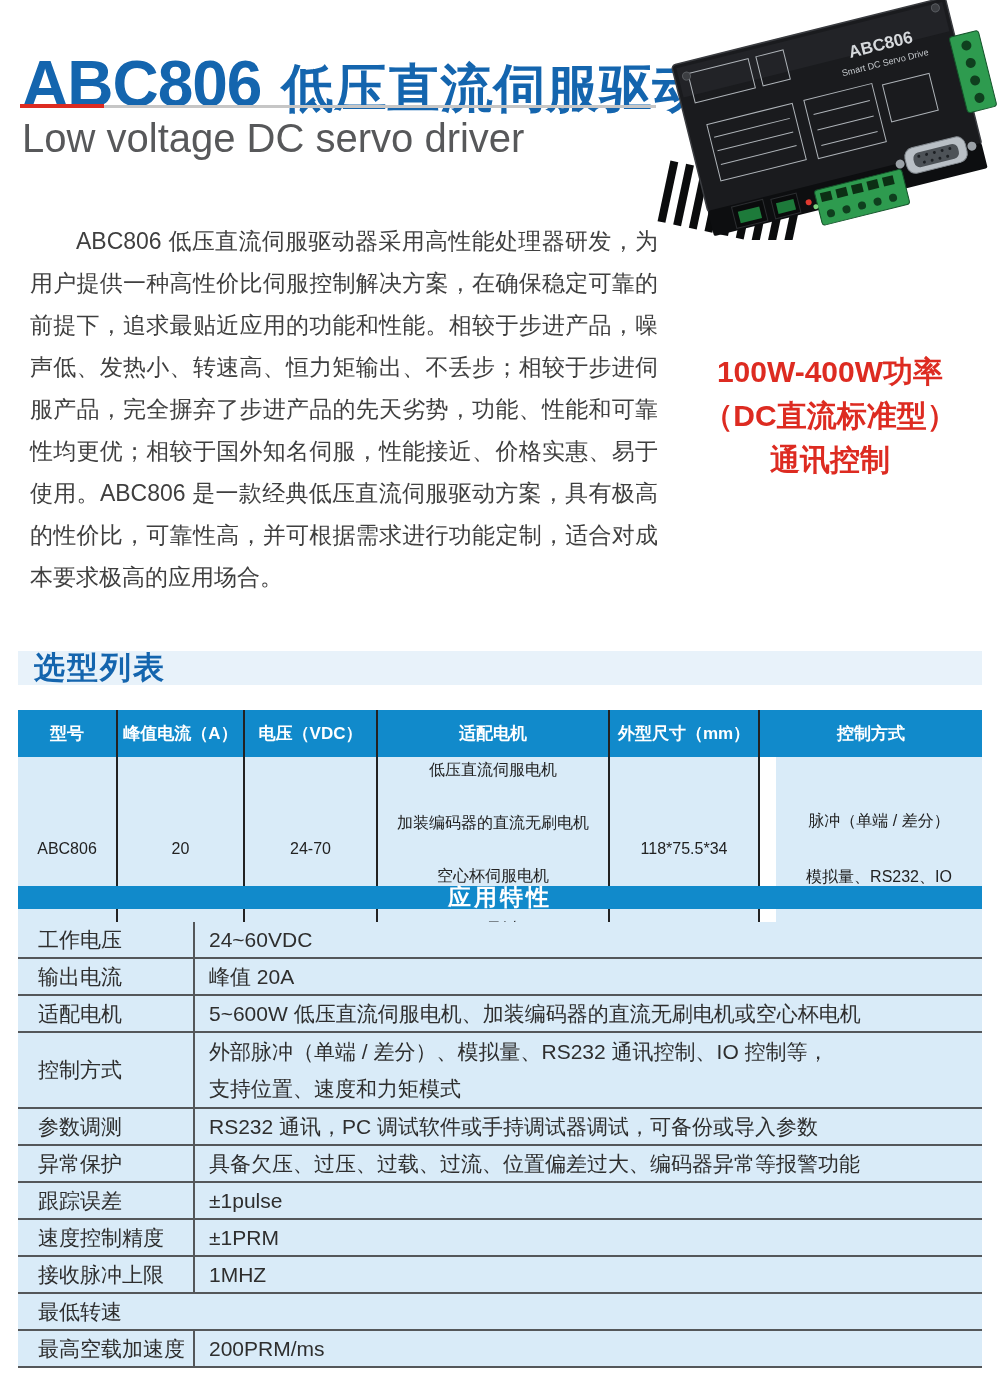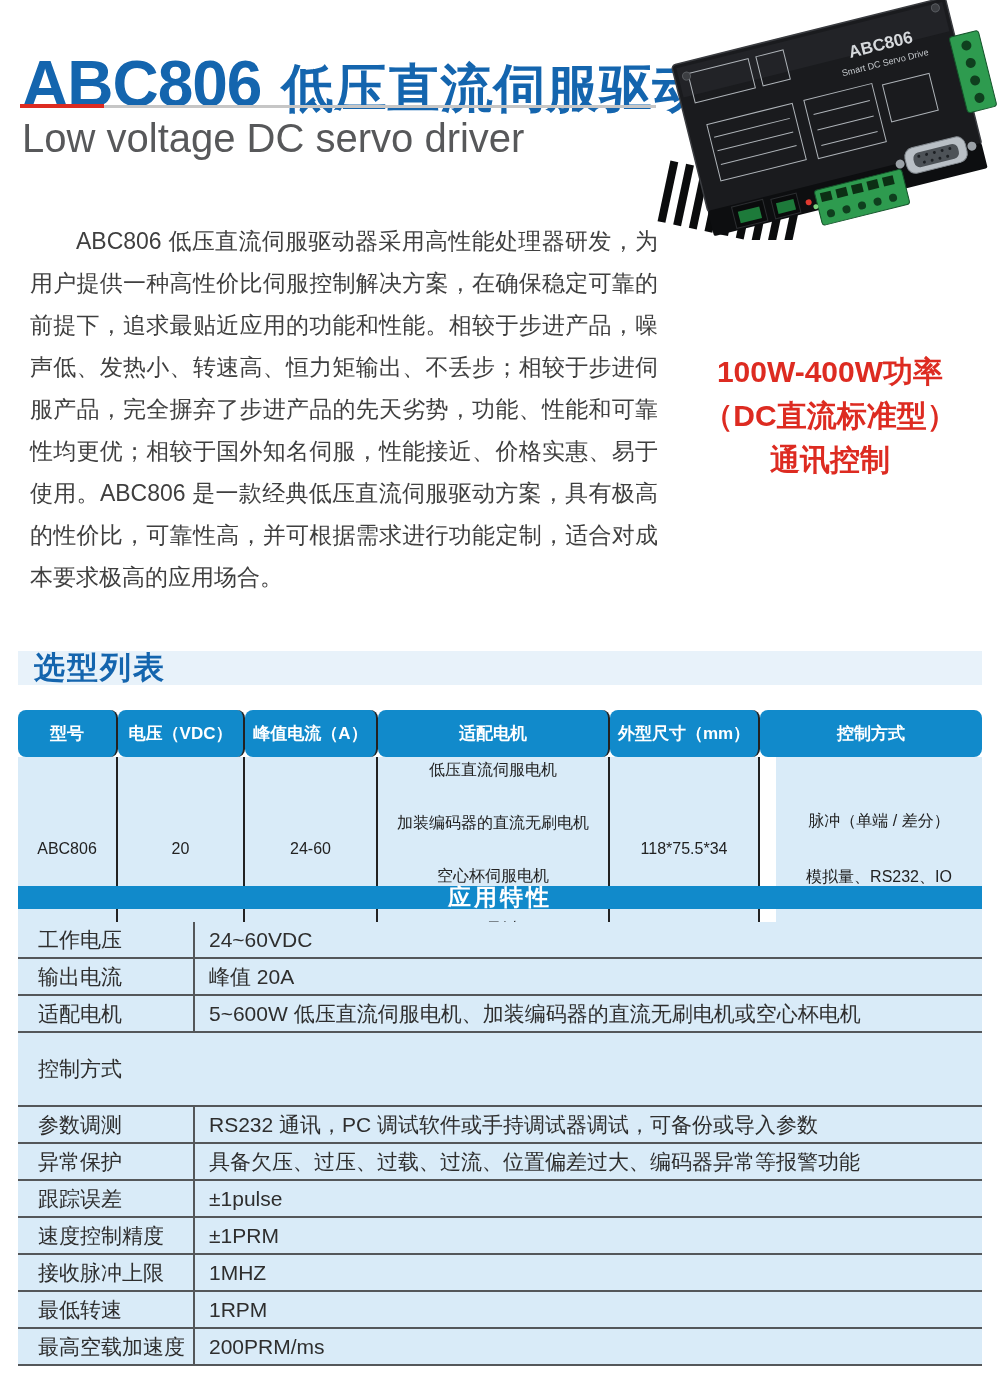--- a/index.html
+++ b/index.html
@@ -41,21 +41,21 @@
   .sel-bar{top:651px;height:34px;background:var(--bar-bg);display:flex;align-items:center;padding-left:16px;font-family:Liberation Serif, serif;}
   .sel-bar-title{font-size:31px;font-weight:bold;color:var(--brand-blue);letter-spacing:2px;}
   .feat-bar{top:886px;height:23px;background:var(--header-blue);display:flex;align-items:center;justify-content:center;}
   .feat-bar-title{font-size:23px;font-weight:bold;color:#fff;letter-spacing:3px;}
 
   
   .sel-table{position:absolute;left:18px;top:710px;width:964px;}
   .sel-head,.sel-row{display:grid;grid-template-columns:100px 127px 133px 232px 150px 222px;}
   .sel-head{height:47px;}
   .sel-head>div{background:var(--header-blue);color:#fff;font-size:17px;font-weight:bold;
-                display:flex;align-items:center;justify-content:center;border-right:2px solid var(--sel-divider);border-radius:8px;}
+                display:flex;align-items:center;justify-content:center;border-right:2px solid var(--sel-divider);}
   .sel-head>div:last-child{border-right:none;}
   .sel-row{height:113px;}
   .sel-row>div{background:var(--row-blue);font-size:16px;color:#222;
                display:flex;flex-direction:column;align-items:center;justify-content:center;
                border-right:2px solid var(--sel-divider);gap:28px;}
   .sel-row>div:last-child{border-right:none;margin-left:16px;}
   .sel-multi{font-size:15px;line-height:25px;}
   .cell-control{font-size:16px;line-height:28px;}
 
   
@@ -179,30 +179,30 @@
       <div>通讯控制</div>
     </div>
 
   <div class="section-bar sel-bar">
     <span class="sel-bar-title">选型列表</span>
   </div>
 
   <div class="sel-table">
     <div class="sel-head">
         <div>型号</div>
+        <div>峰值电流（A）</div>
         <div>电压（VDC）</div>
-        <div>峰值电流（A）</div>
         <div>适配电机</div>
         <div>外型尺寸（mm）</div>
         <div>控制方式</div>
       </div>
     <div class="sel-row">
       <div class="sel-td">ABC806</div>
       <div class="sel-td">20</div>
-      <div class="sel-td">24-60</div>
+      <div class="sel-td">24-70</div>
       <div class="sel-td sel-multi">
           <div>低压直流伺服电机</div>
           <div>加装编码器的直流无刷电机</div>
           <div>空心杯伺服电机</div>
           <div>(600W 及以下）</div>
         </div>
       <div class="sel-td">118*75.5*34</div>
       <div class="sel-td cell-control">
           <div>脉冲（单端 / 差分）</div>
           <div>模拟量、RS232、IO</div>
@@ -231,20 +231,24 @@
 
     <div class="feat-row">
       <div class="feat-label">适配电机</div>
       <div class="feat-value">
           <div>5~600W 低压直流伺服电机、加装编码器的直流无刷电机或空心杯电机</div>
         </div>
     </div>
 
     <div class="feat-row tall">
       <div class="feat-label">控制方式</div>
+      <div class="feat-value">
+          <div>外部脉冲（单端 / 差分）、模拟量、RS232 通讯控制、IO 控制等，</div>
+          <div>支持位置、速度和力矩模式</div>
+        </div>
     </div>
 
     <div class="feat-row">
       <div class="feat-label">参数调测</div>
       <div class="feat-value">
           <div>RS232 通讯，PC 调试软件或手持调试器调试，可备份或导入参数</div>
         </div>
     </div>
 
     <div class="feat-row">
@@ -270,23 +274,20 @@
 
     <div class="feat-row">
       <div class="feat-label">接收脉冲上限</div>
       <div class="feat-value">
           <div>1MHZ</div>
         </div>
     </div>
 
     <div class="feat-row">
       <div class="feat-label">最低转速</div>
-      <div class="feat-value">
-          <div>1RPM</div>
-        </div>
     </div>
 
     <div class="feat-row">
       <div class="feat-label">最高空载加速度</div>
       <div class="feat-value">
           <div>200PRM/ms</div>
         </div>
     </div>
   </div>
 

